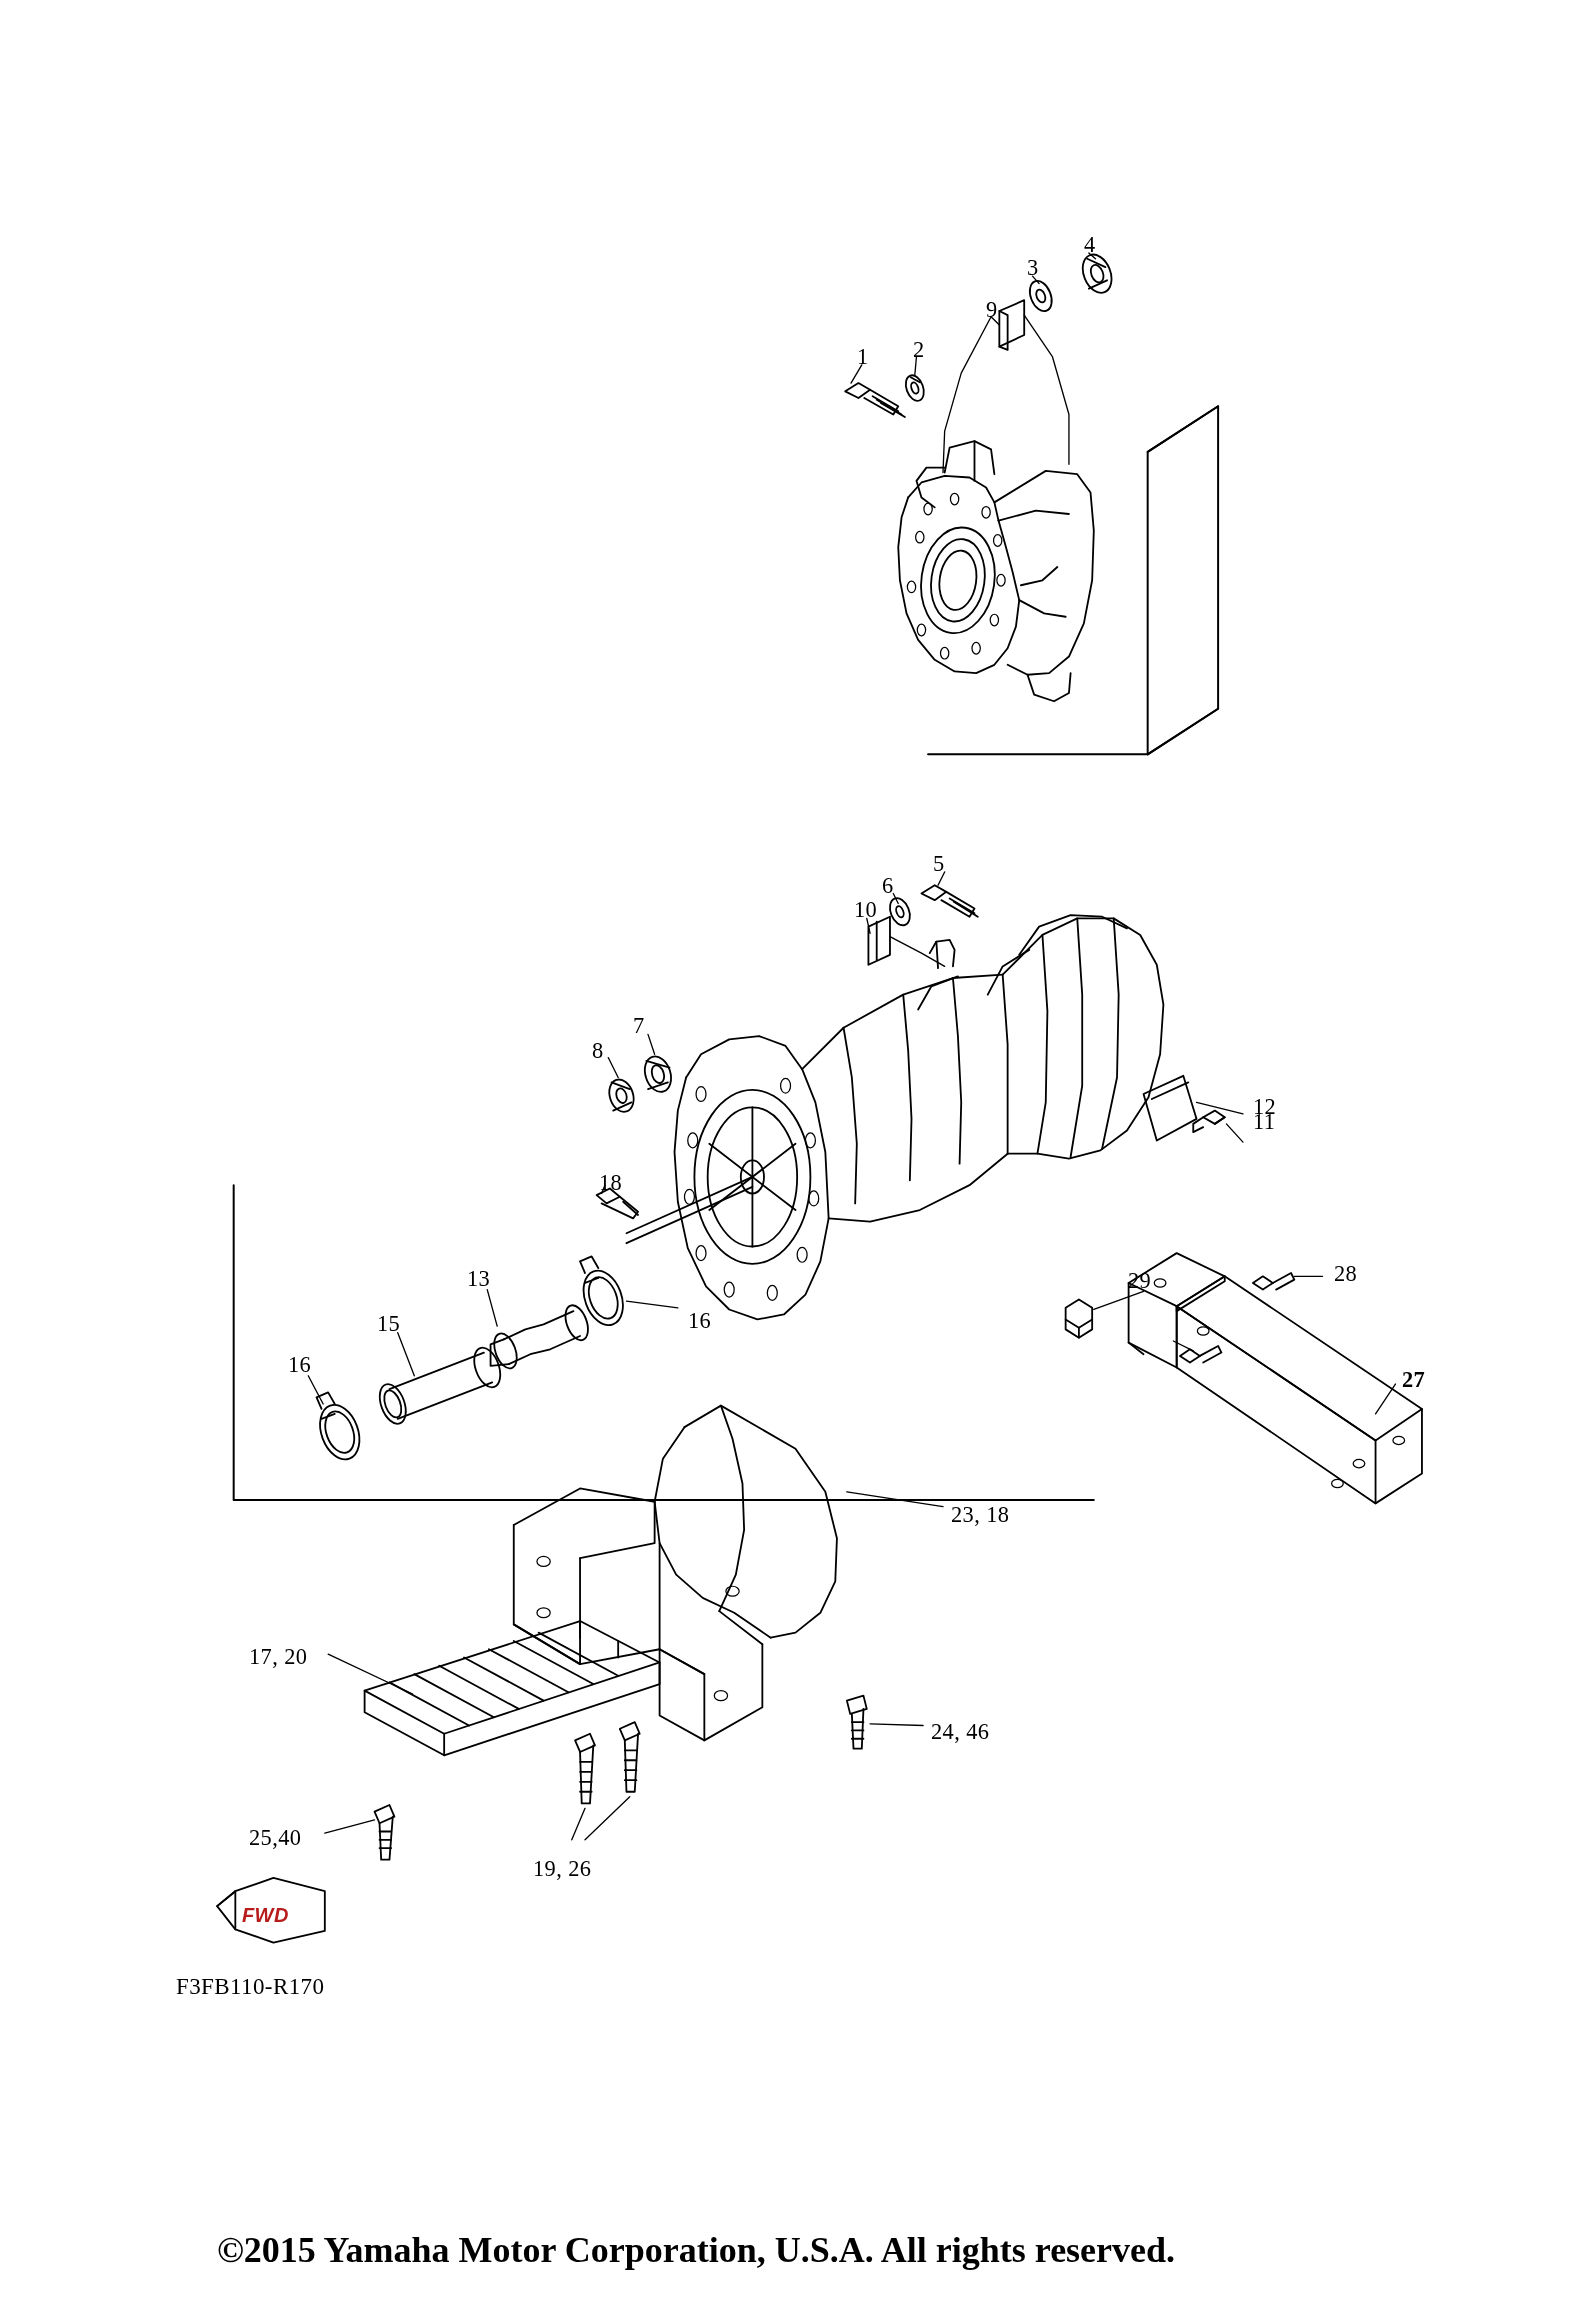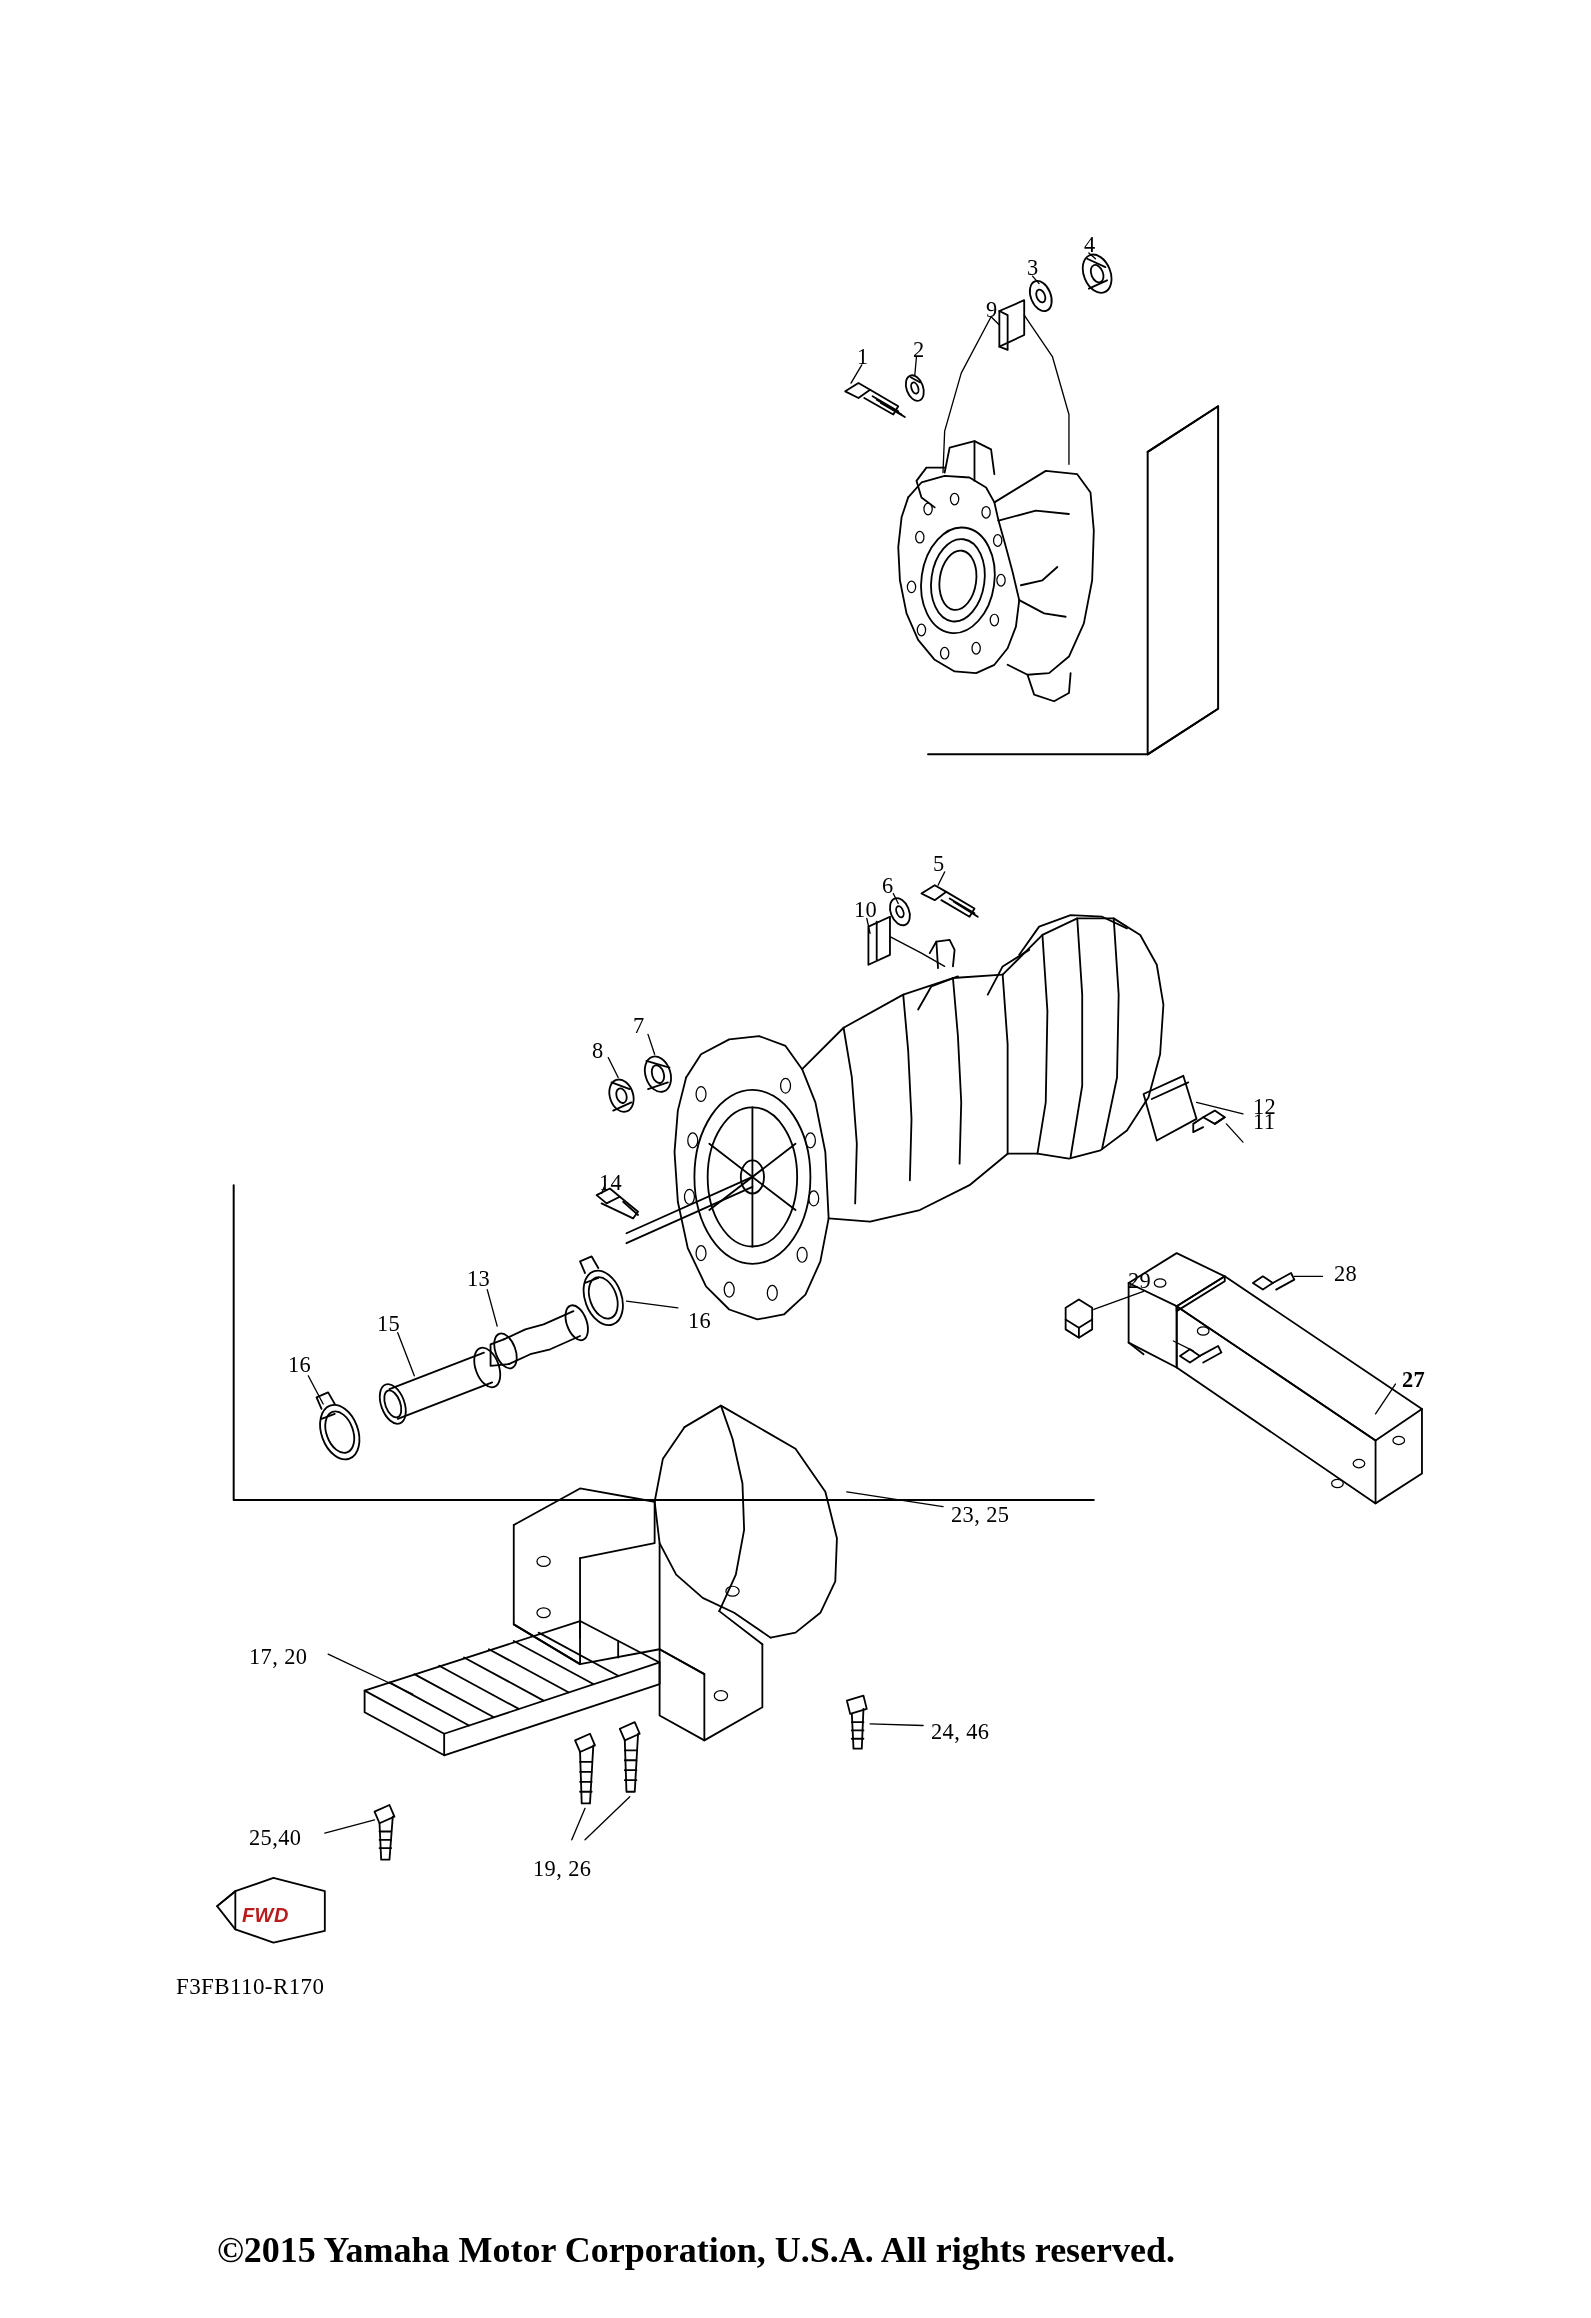--- a/index.html
+++ b/index.html
@@ -439,29 +439,29 @@
   <span class="callout" style="left:986px; top:297px;">9</span>
   <span class="callout" style="left:1027px; top:255px;">3</span>
   <span class="callout" style="left:1084px; top:232px;">4</span>
   <span class="callout" style="left:854px; top:897px;">10</span>
   <span class="callout" style="left:882px; top:873px;">6</span>
   <span class="callout" style="left:933px; top:851px;">5</span>
   <span class="callout" style="left:592px;  top:1038px;">8</span>
   <span class="callout" style="left:633px;  top:1013px;">7</span>
   <span class="callout" style="left:1253px; top:1109px;">11</span>
   <span class="callout" style="left:1253px; top:1094px;">12</span>
-  <span class="callout" style="left:599px;  top:1170px;">14</span>
+  <span class="callout" style="left:599px;  top:1170px;">18</span>
   <span class="callout" style="left:467px;  top:1266px;">13</span>
   <span class="callout" style="left:688px;  top:1308px;">16</span>
   <span class="callout" style="left:377px;  top:1311px;">15</span>
   <span class="callout" style="left:288px;  top:1352px;">16</span>
   <span class="callout" style="left:1128px; top:1268px;">29</span>
   <span class="callout" style="left:1334px; top:1261px;">28</span>
   <span class="callout" style="left:1402px; top:1367px;font-weight:bold;">27</span>
-  <span class="callout" style="left:951px; top:1502px;">23, 25</span>
+  <span class="callout" style="left:951px; top:1502px;">23, 18</span>
   <span class="callout" style="left:249px;  top:1644px;">17, 20</span>
   <span class="callout" style="left:931px; top:1719px;">24, 46</span>
   <span class="callout" style="left:249px;  top:1825px;">25,40</span>
   <span class="callout" style="left:533px;  top:1856px;">19, 26</span>
 
   <span id="fwd-label">FWD</span>
 
   <span id="diagram-code">F3FB110-R170</span>
 
 </div>

